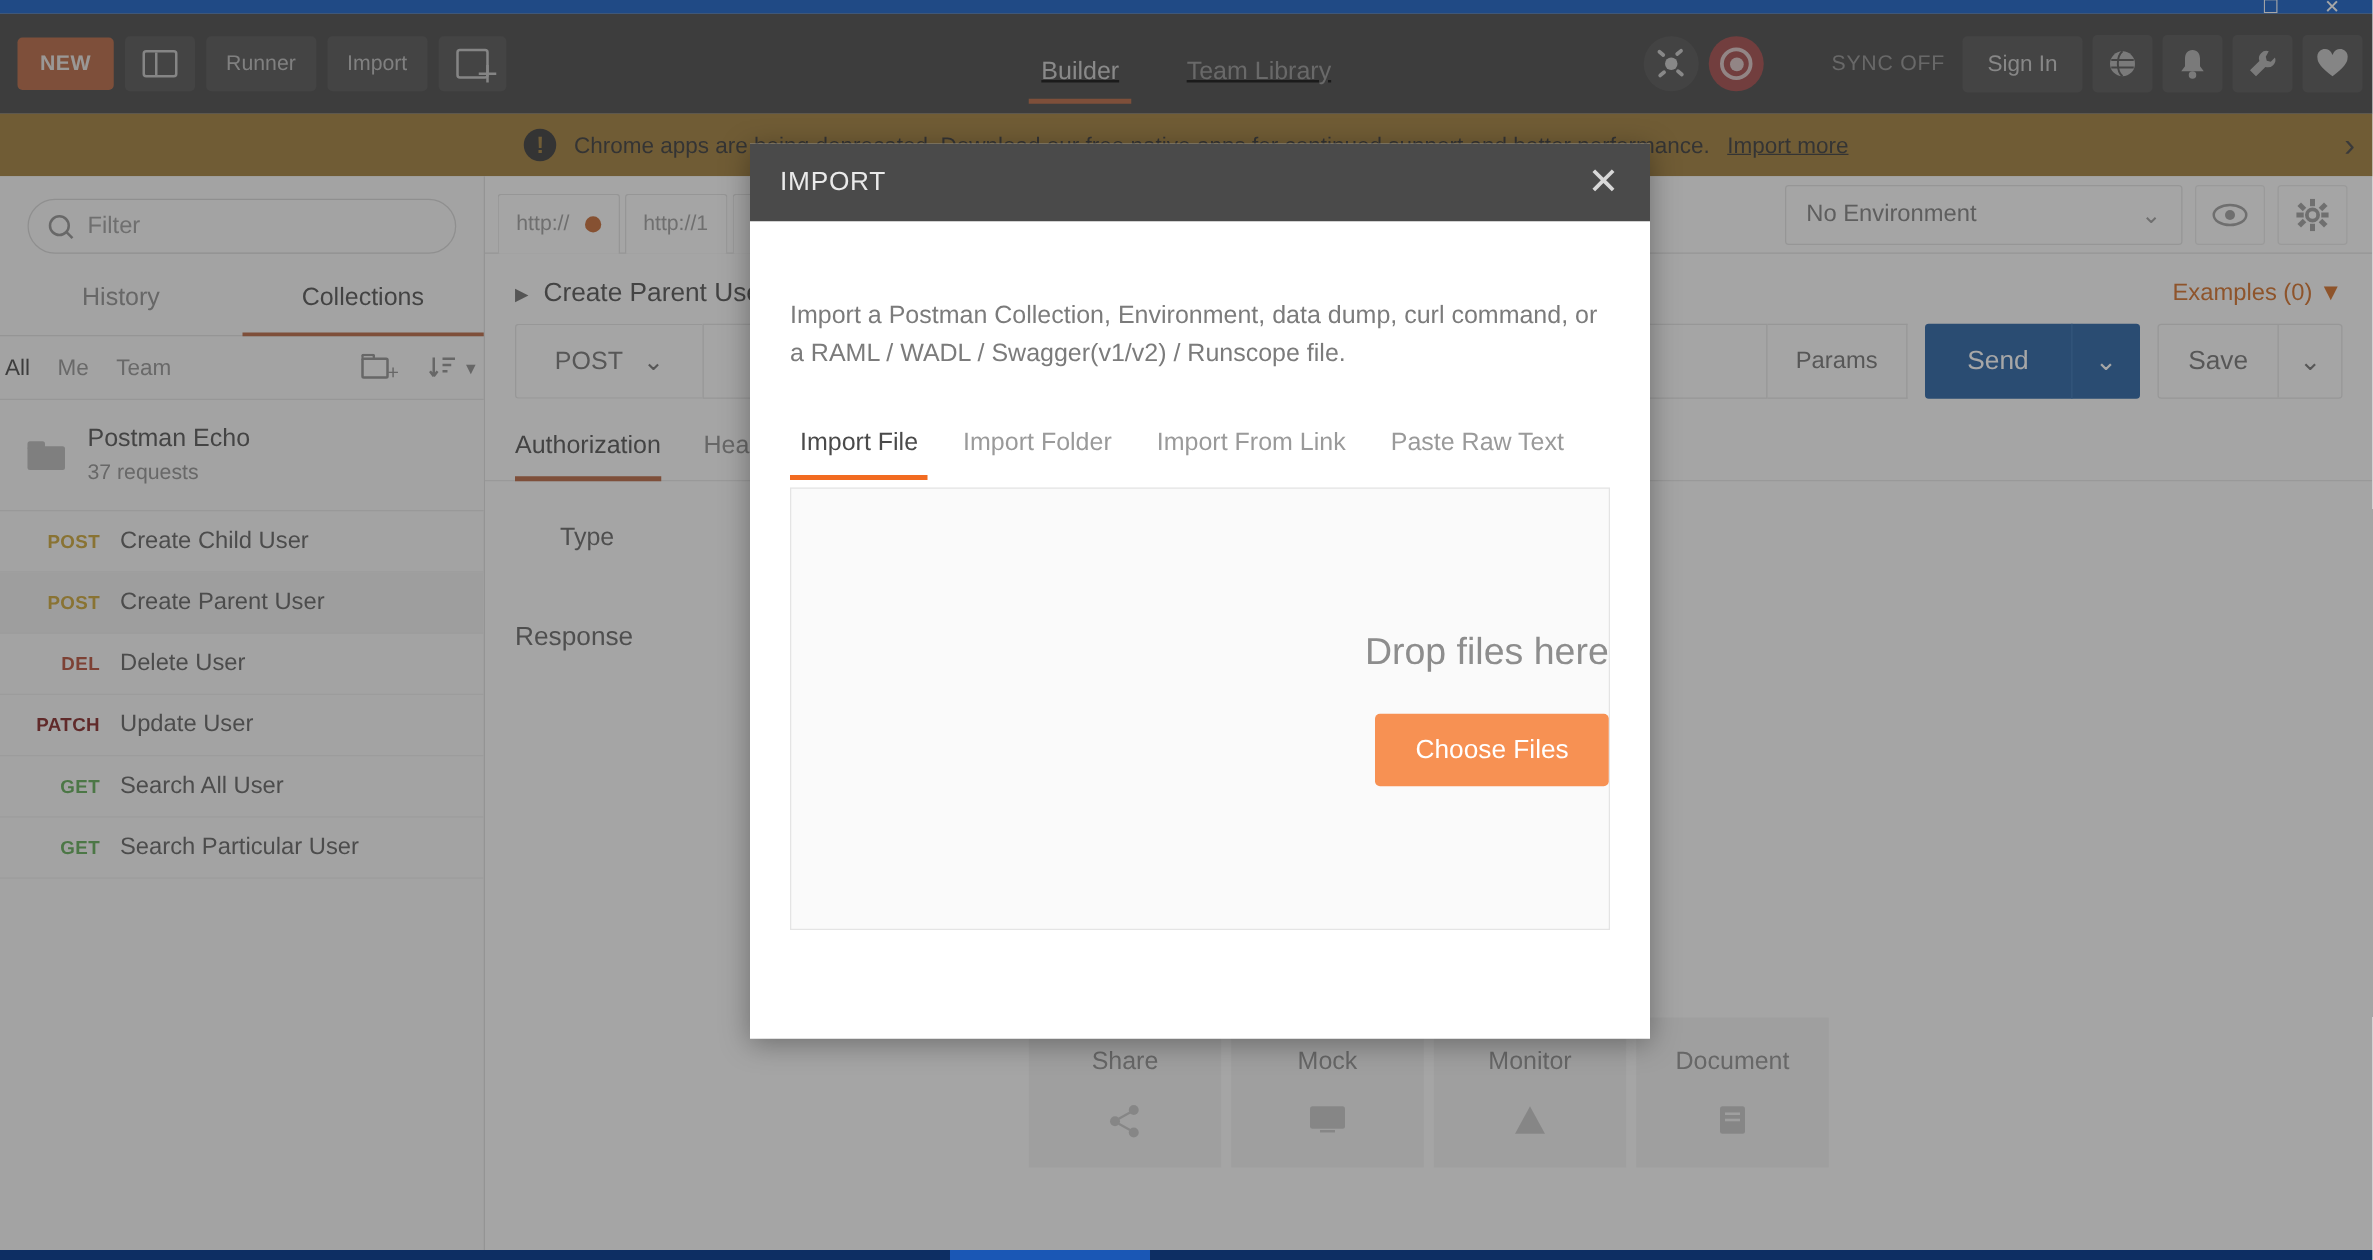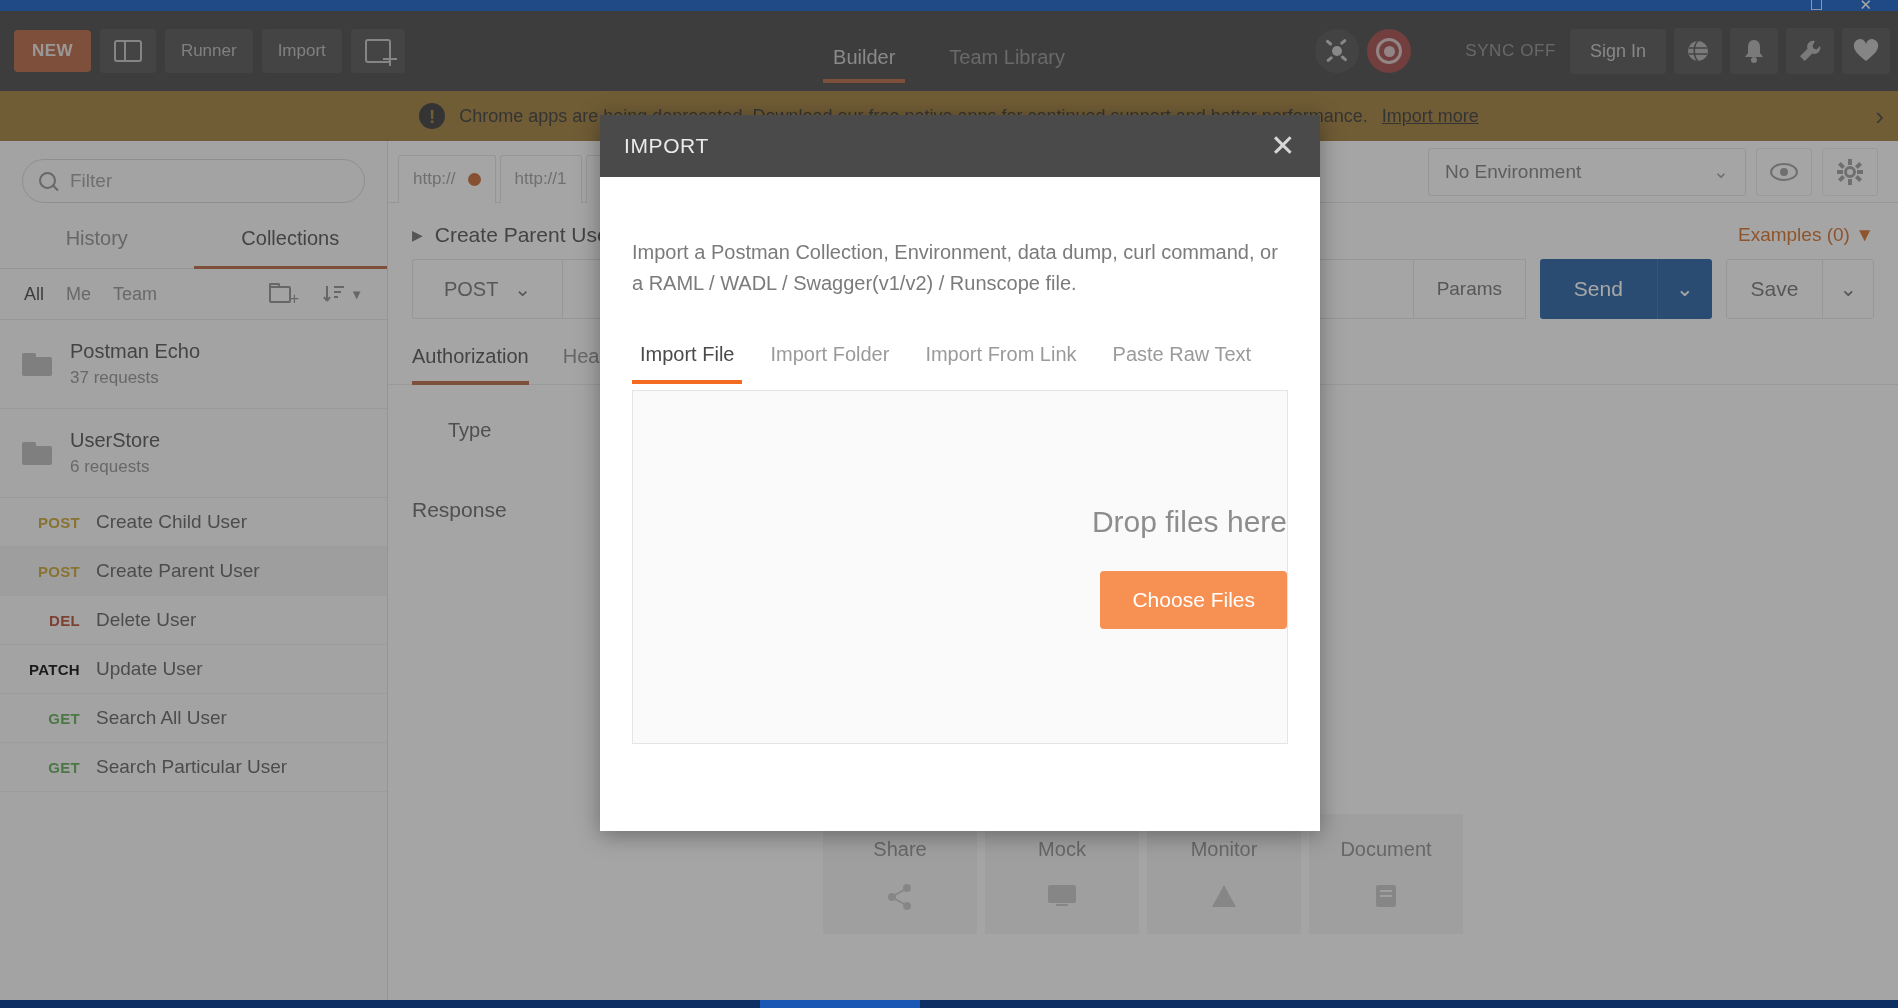--- a/index.html
+++ b/index.html
@@ -53,20 +53,21 @@
     content: ""; position: absolute; background: #c2c2c2;
   }
   .newtab-ico:before { width: 14px; height: 2px; right: -8px; bottom: 1px; }
   .newtab-ico:after  { width: 2px; height: 14px; right: -2px; bottom: -5px; }
   .newtab-wrap { position: relative; padding-right: 10px; }
 
   .hdr-center {
     position: absolute; left: 0; right: 0; top: 0; height: 80px;
     display: flex; align-items: flex-end; justify-content: center; gap: 54px;
     pointer-events: none;
+    text-decoration: underline;
   }
   .hdr-tab {
     font-size: 20px; color: #8e8e8e; padding-bottom: 22px;
     position: relative; pointer-events: auto;
   }
   .hdr-tab.active { color: #c9c9c9; }
   .hdr-tab.active:after {
     content: ""; position: absolute; left: -10px; right: -10px; bottom: 8px;
     height: 4px; background: #b4603a;
   }
@@ -148,21 +149,21 @@
     font-size: 20px; color: #8a8a8a; position: relative;
   }
   .side-tab.active { color: #4a4a4a; }
   .side-tab.active:after {
     content: ""; position: absolute; left: 0; right: 0; bottom: -1px;
     height: 3px; background: #b4603a;
   }
 
   .side-filters {
     display: flex; align-items: center; gap: 22px;
-    padding: 14px 24px; border-bottom: 1px solid #e2e2e2;
+    padding: 14px 4px; border-bottom: 1px solid #e2e2e2;
   }
   .sf { font-size: 18px; color: #8e8e8e; }
   .sf.active { color: #3f3f3f; }
   .sf-icons { margin-left: auto; display: flex; gap: 26px; align-items: center; }
   .folder-plus { width: 28px; height: 22px; position: relative; display: block; }
   .folder-plus .fb {
     position: absolute; left: 0; top: 3px; width: 22px; height: 17px;
     border: 2px solid #8a8a8a; border-radius: 2px;
   }
   .folder-plus .tb {
@@ -434,45 +435,35 @@
       <div class="coll-row">
         <span class="coll-folder">
             <span class="tb"></span>
             <span class="fb"></span>
           </span>
         <span>
           <div class="coll-name">Postman Echo</div>
           <div class="coll-sub">37 requests</div>
         </span>
       </div>
-      <div class="coll-row">
-        <span class="coll-folder">
-            <span class="tb"></span>
-            <span class="fb"></span>
-          </span>
-        <span>
-          <div class="coll-name">UserStore</div>
-          <div class="coll-sub">6 requests</div>
-        </span>
-      </div>
 
       <div class="req-row">
         <span class="req-method" style="color:#c8a02c">POST</span>
         <span class="req-name">Create Child User</span>
       </div>
       <div class="req-row sel">
         <span class="req-method" style="color:#c8a02c">POST</span>
         <span class="req-name">Create Parent User</span>
       </div>
       <div class="req-row">
         <span class="req-method" style="color:#b3452f">DEL</span>
         <span class="req-name">Delete User</span>
       </div>
       <div class="req-row">
-        <span class="req-method" style="color:#000000">PATCH</span>
+        <span class="req-method" style="color:#7f1d1d">PATCH</span>
         <span class="req-name">Update User</span>
       </div>
       <div class="req-row">
         <span class="req-method" style="color:#5aa84f">GET</span>
         <span class="req-name">Search All User</span>
       </div>
       <div class="req-row">
         <span class="req-method" style="color:#5aa84f">GET</span>
         <span class="req-name">Search Particular User</span>
       </div>

